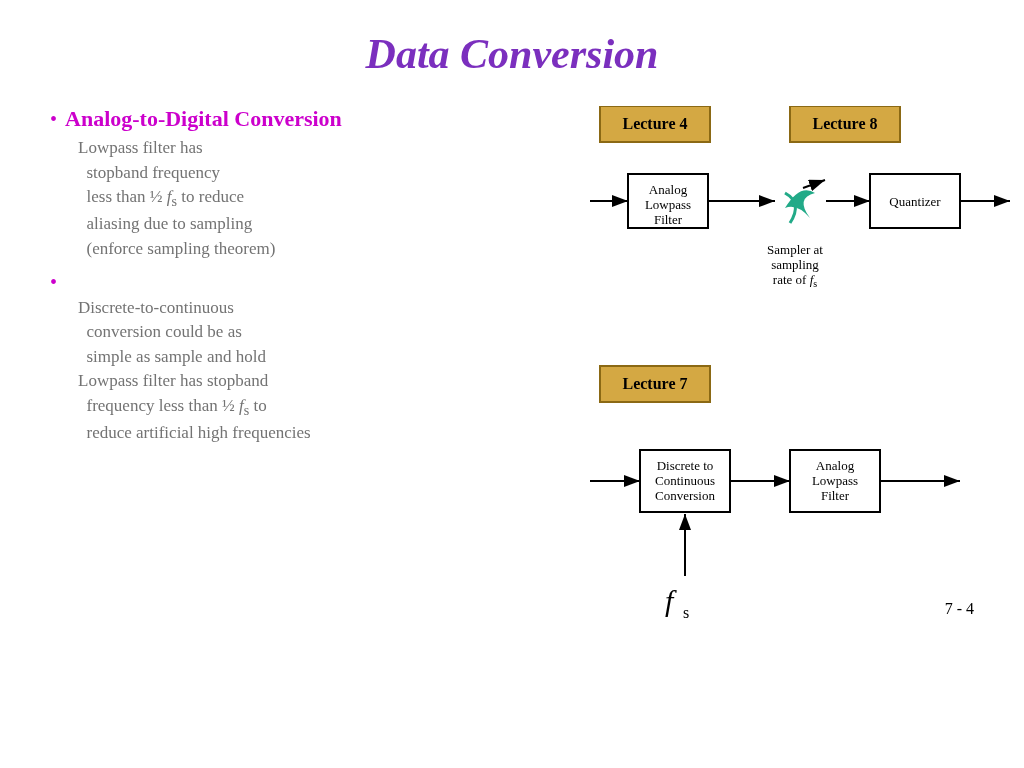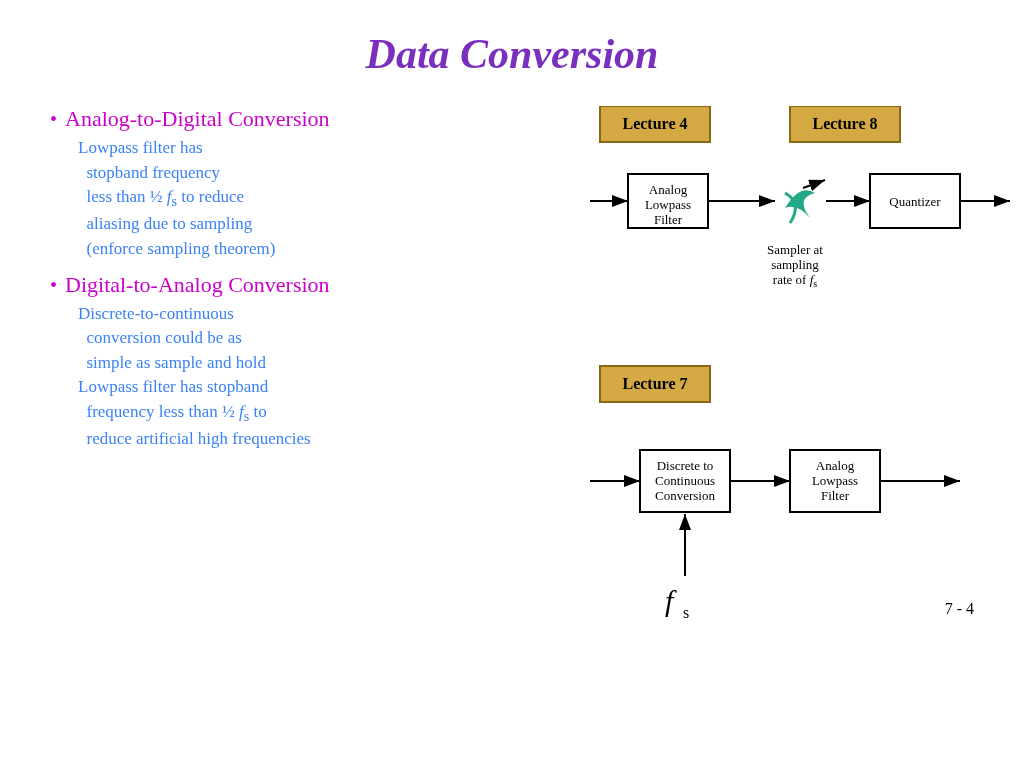--- a/index.html
+++ b/index.html
@@ -58,28 +58,28 @@
 
     .bullet-dot {
       font-size: 20px;
       color: #CC00CC;
       flex-shrink: 0;
       line-height: 1;
     }
 
     .bullet-title {
       font-size: 22px;
-      font-weight: normal;
+      font-weight: bold;
       color: #CC00CC;
     }
 
     .bullet-body {
       margin-left: 28px;
       font-size: 17px;
-      color: #3b82f6;
+      color: #737373;
       line-height: 1.45;
       margin-bottom: 6px;
     }
 
     .italic-f {
       font-style: italic;
     }
 
     .page-number {
       position: absolute;
@@ -110,21 +110,20 @@
           &nbsp;&nbsp;stopband frequency<br>
           &nbsp;&nbsp;less than ½ <span class="italic-f">f</span><sub>s</sub> to reduce<br>
           &nbsp;&nbsp;aliasing due to sampling<br>
           &nbsp;&nbsp;(enforce sampling theorem)
         </div>
       </div>
 
       <div class="bullet-item">
         <div class="bullet-header">
           <span class="bullet-dot">•</span>
-          <span class="bullet-title">Digital-to-Analog Conversion</span>
         </div>
         <div class="bullet-body">
           Discrete-to-continuous<br>
           &nbsp;&nbsp;conversion could be as<br>
           &nbsp;&nbsp;simple as sample and hold<br>
           Lowpass filter has stopband<br>
           &nbsp;&nbsp;frequency less than ½ <span class="italic-f">f</span><sub>s</sub> to<br>
           &nbsp;&nbsp;reduce artificial high frequencies
         </div>
       </div>

